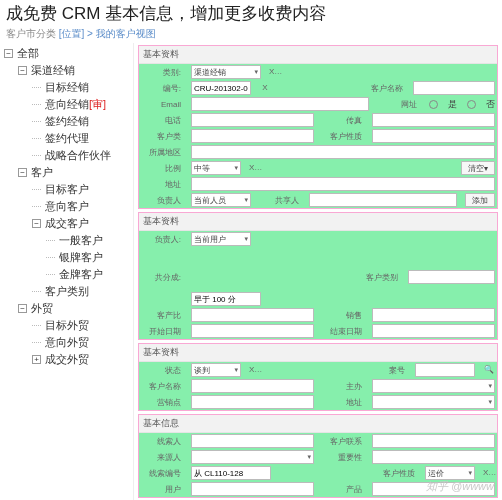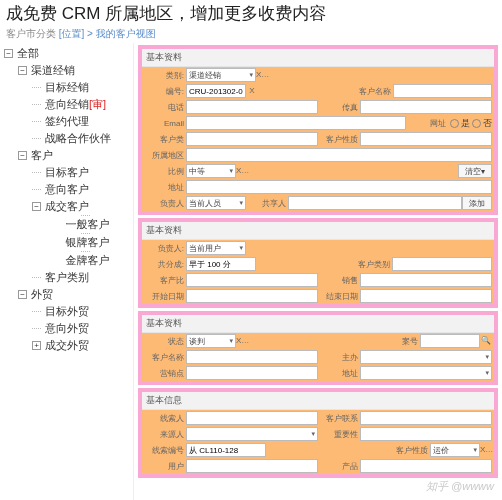--- a/index.html
+++ b/index.html
@@ -7,40 +7,40 @@
 .header { font-size: 17px; padding: 2px 6px; color: #222; }
 .breadcrumb { font-size: 10px; color: #888; padding: 0 6px 2px; }
 .breadcrumb .link { color: #5a8cc9; }
 .main { display: flex; height: 460px; }
 .sidebar { width: 134px; padding: 2px 4px; font-size: 11px; color: #333; background: #fff; border-right: 1px solid #eee; }
 .tree-item { display: flex; align-items: center; line-height: 17px; white-space: nowrap; cursor: pointer; }
 .toggle { width: 9px; height: 9px; border: 1px solid #999; display: inline-flex; align-items: center; justify-content: center; font-size: 8px; line-height: 1; margin-right: 4px; background: #fff; flex-shrink: 0; }
 .dash { width: 9px; height: 1px; border-top: 1px dotted #bbb; margin-right: 4px; flex-shrink: 0; }
 .indent1 { padding-left: 14px; }
 .indent2 { padding-left: 28px; }
-.indent3 { padding-left: 42px; flex-direction: column; }
+.indent3 { padding-left: 42px; }
 .red { color: #d22; }
 .content { flex: 1; overflow: hidden; padding: 2px 4px; font-size: 9px; color: #444; }
-.panel { border: 4px solid #f9a8d4; margin-bottom: 3px; background: #fdba74; }
+.panel { border: 1px solid #f9a8d4; margin-bottom: 3px; background: #86efac; }
 .panel-title { background: #f2f2f2; padding: 2px 4px; font-size: 9px; border-bottom: 1px solid #e5e5e5; color: #555; }
-.row { display: flex; padding: 1px 2px; align-items: center; gap: 0; }
+.row { display: flex; padding: 1px 2px; align-items: center; gap: 8px; }
 .label { width: 42px; text-align: right; font-size: 8px; color: #666; padding-right: 2px; white-space: nowrap; }
 .input { height: 14px; border: 1px solid #bbb; background: #fff; flex: 1; min-width: 20px; font-size: 8px; padding: 0 2px; }
 .input.short { flex: 0 0 60px; }
 .select { height: 14px; border: 1px solid #bbb; background: #fff; font-size: 8px; padding: 0 2px; display: inline-flex; align-items: center; justify-content: space-between; min-width: 50px; }
 .xbtn { width: 12px; height: 12px; font-size: 8px; color: #666; text-align: center; line-height: 12px; }
 .btn { height: 14px; border: 1px solid #bbb; background: #f7f7f7; font-size: 8px; padding: 0 6px; display: inline-flex; align-items: center; white-space: nowrap; }
 .radio { width: 9px; height: 9px; border: 1px solid #888; border-radius: 50%; display: inline-block; margin: 0 2px; }
 .watermark { position: absolute; bottom: 6px; right: 8px; font-size: 11px; color: #c9c9c9; font-style: italic; text-align: center; }
 .arrow { font-size: 7px; color: #666; }
 </style>
 </head>
 <body>
 
-<div class="header">成免费 CRM 所属地区，增加更多收费内容</div>
+<div class="header">成免费 CRM 基本信息，增加更多收费内容</div>
 <div class="breadcrumb">
   <span>客户市分类</span> <span class="link">[位置] &gt; 我的客户视图</span>
 </div>
 
 <div class="main">
   <div class="sidebar">
     <div class="tree-item">
       <span class="toggle">−</span>
       <span>全部</span>
     </div>
@@ -53,20 +53,24 @@
         <span class="dash"></span>
         <span>目标经销</span>
       </div>
     <div class="tree-item indent2">
         <span class="dash"></span>
         <span>意向经销</span>
         <span class="red">[审]</span>
       </div>
     <div class="tree-item indent2">
         <span class="dash"></span>
+        <span>签约经销</span>
+      </div>
+    <div class="tree-item indent2">
+        <span class="dash"></span>
         <span>签约代理</span>
       </div>
     <div class="tree-item indent2">
         <span class="dash"></span>
         <span>战略合作伙伴</span>
       </div>
 
     <div class="tree-item indent1">
         <span class="toggle">−</span>
         <span>客户</span>
@@ -129,38 +133,38 @@
             <span class="arrow">▾</span>
           </span>
           <span class="xbtn">X…</span>
         </div>
       <div class="row">
           <span class="label">编号:</span>
           <input class="input short" value="CRU-201302-001" style="">
           <span class="xbtn">X</span>
           <span style="flex:1"></span>
           <span class="label">客户名称</span>
-          <input class="input" style="">
-        </div>
-      <div class="row">
-          <span class="label">电话</span>
-          <input class="input" style="">
-          <span class="label">传真</span>
           <input class="input" style="">
         </div>
       <div class="row">
           <span class="label">Email</span>
           <input class="input" style="">
           <span class="label">网址</span>
           <span class="radio"></span>
           <span>是</span>
           <span class="radio"></span>
           <span>否</span>
         </div>
       <div class="row">
+          <span class="label">电话</span>
+          <input class="input" style="">
+          <span class="label">传真</span>
+          <input class="input" style="">
+        </div>
+      <div class="row">
           <span class="label">客户类</span>
           <input class="input" style="">
           <span class="label">客户性质</span>
           <input class="input" style="">
         </div>
       <div class="row">
           <span class="label">所属地区</span>
           <input class="input" style="">
         </div>
       <div class="row">
@@ -193,21 +197,21 @@
       <div class="panel-title">基本资料</div>
       <div class="row">
           <span class="label">负责人:</span>
           <span class="select" style="flex:0 0 60px">
             <span>当前用户</span>
             <span class="arrow">▾</span>
           </span>
         </div>
       <div class="row">
           <span class="label">共分成:</span>
-          <input class="input" style="flex: 0 0 70px;" value="早于 100 分">
+          <input class="input" style="flex: 0 0 70px; margin-top: 44px;" value="早于 100 分">
           <span style="flex:1"></span>
           <span class="label">客户类别</span>
           <input class="input" style="">
         </div>
       <div class="row">
           <span class="label">客产比</span>
           <input class="input" style="">
           <span class="label">销售</span>
           <input class="input" style="">
         </div>

